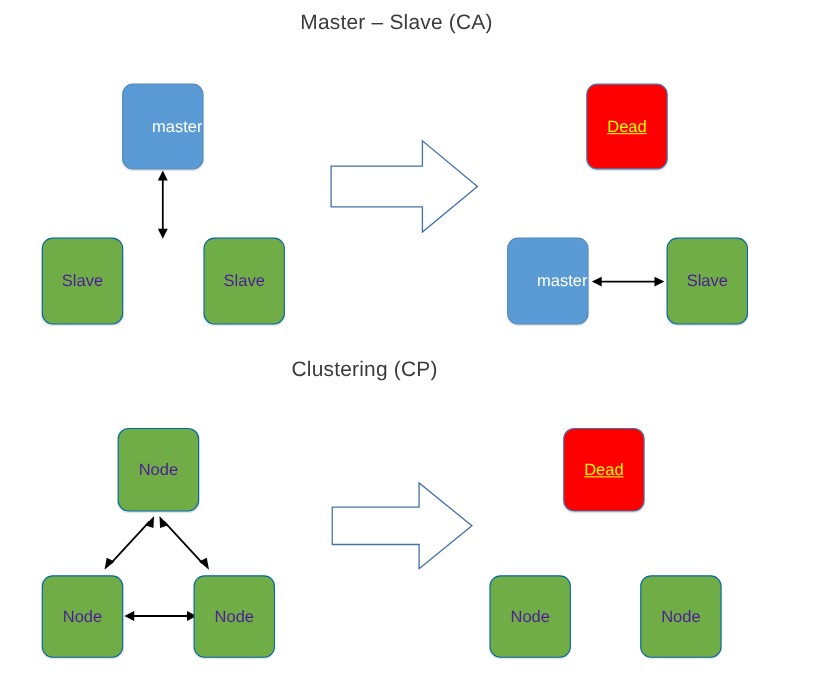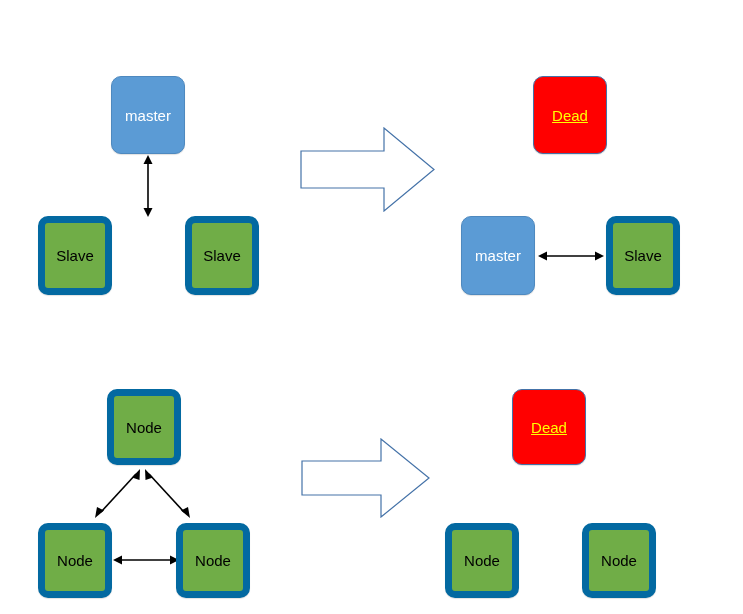--- a/index.html
+++ b/index.html
@@ -34,27 +34,28 @@
     display: flex;
     align-items: center;
     justify-content: center;
     font-size: 15px;
     line-height: 1;
     text-align: center;
     box-shadow: 0 1px 1px rgba(0,0,0,0.12);
   }
   .node-green {
     background: #70AD47;
-    border: 7px solid #0369a1;
-    color: #000000;
+    border: 1px solid #0369a1;
+    color: #4c1d95;
   }
   .node-blue {
     background: #5B9BD5;
     border: 1px solid #4e89bf;
     color: #ffffff;
+    justify-content: flex-end;
   }
   .node-red {
     background: #FF0000;
     border: 1px solid #4472A8;
     color: #FFFF00;
     text-decoration: underline;
   }
   .connector {
     position: absolute;
     pointer-events: none;
@@ -62,20 +63,21 @@
   .block-arrow {
     position: absolute;
     pointer-events: none;
   }
 </style>
 </head>
 <body>
 
 <div id="canvas">
 
+  <div class="section-title" style="left:273px; top:11px;">Master – Slave (CA)</div>
 
   <div class="node-box node-blue" style="left:111px; top:76px; width:74px; height:78px;">
     <span>master</span>
   </div>
 
   <svg class="connector" style="left:130px; top:153px;" width="36" height="66">
     <defs>
       <marker id="ah-up" markerWidth="9" markerHeight="9" refX="4.5" refY="8" orient="auto">
         <path d="M4.5,0 L9,9 L0,9 Z" fill="#000000"></path>
       </marker>
@@ -111,20 +113,21 @@
   <svg class="connector" style="left:537px; top:240px;" width="70" height="32">
     <line x1="8" y1="16" x2="60" y2="16" stroke="#000000" stroke-width="1.6"></line>
     <path d="M1,16 L10,11.5 L10,20.5 Z" fill="#000000"></path>
     <path d="M67,16 L58,11.5 L58,20.5 Z" fill="#000000"></path>
   </svg>
 
   <div class="node-box node-green" style="left:606px; top:216px; width:74px; height:79px;">
     <span>Slave</span>
   </div>
 
+  <div class="section-title" style="left:265px; top:327px;">Clustering (CP)</div>
 
   <div class="node-box node-green" style="left:107px; top:389px; width:74px; height:76px;">
     <span>Node</span>
   </div>
 
   <svg class="connector" style="left:85px; top:462px;" width="115" height="62">
 
     <line x1="51" y1="12" x2="16" y2="50" stroke="#000000" stroke-width="1.6"></line>
     <path d="M55,7 L47,15.5 L54.5,18 Z" fill="#000000"></path>
     <path d="M10,56 L19,48.5 L12,45 Z" fill="#000000"></path>

